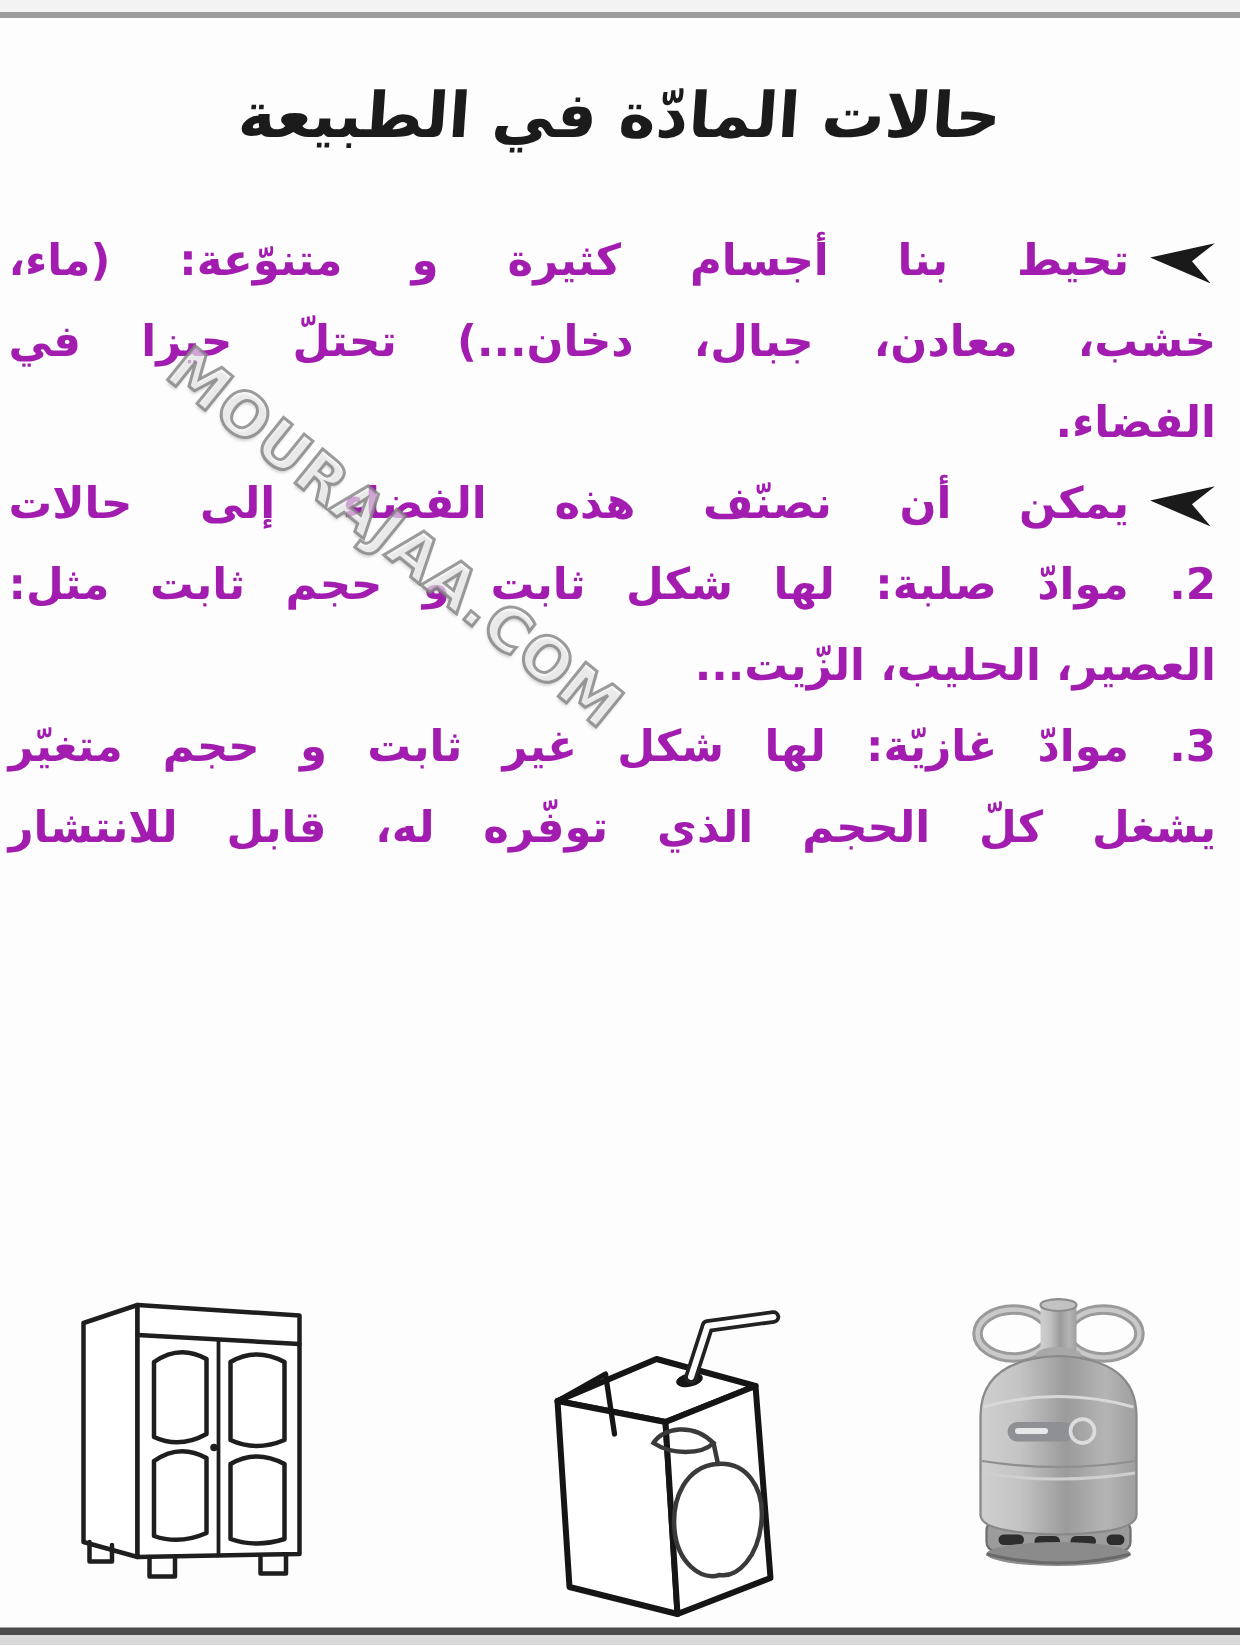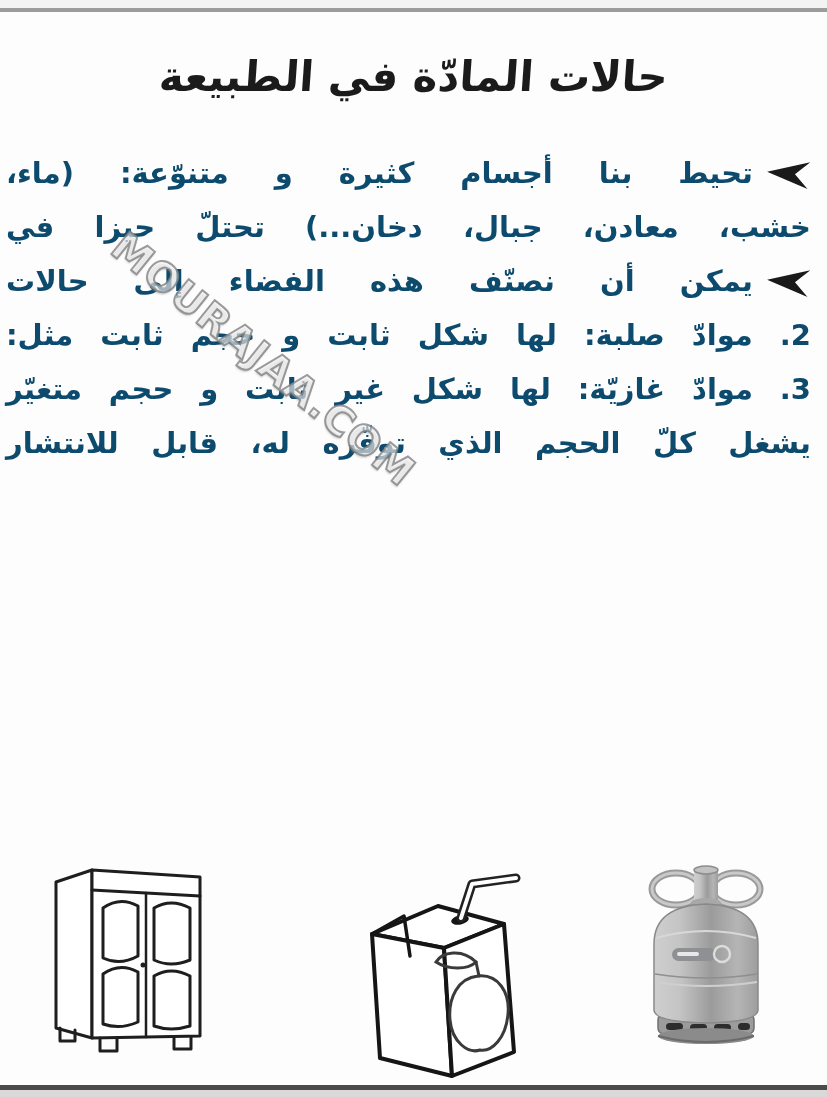--- a/index.html
+++ b/index.html
@@ -17,21 +17,21 @@
   
   .title{
     position:absolute;top:52px;left:0;width:100%;margin:0;
     text-align:center;font-size:42px;font-weight:bold;color:#1b1b1b;
     transform:skewX(-4deg);
   }
 
   
   .content{
     position:absolute;top:146px;right:16px;left:6px;
-    direction:rtl;color:#0c4a6e;font-size:29px;font-weight:bold;
+    direction:rtl;color:#a21caf;font-size:29px;font-weight:bold;
   }
   .line{
     line-height:54px;
     text-align:justify;
     text-align-last:justify;
     -moz-text-align-last:justify;
   }
   .line.last{
     text-align-last:right;
     -moz-text-align-last:right;
@@ -71,31 +71,37 @@
   <div class="content" dir="rtl">
 
     <div class="line">
       <svg class="bullet-icon" viewBox="0 0 44 27">
         <polygon points="0,14 42,0 28,13.5 42,27" fill="#1a1a1a"></polygon>
       </svg><span>تحيط بنا أجسام كثيرة و متنوّعة: (ماء،</span>
     </div>
     <div class="line">
       <span>خشب، معادن، جبال، دخان...) تحتلّ حيزا في</span>
     </div>
+    <div class="line last">
+      <span>الفضاء.</span>
+    </div>
 
     <div class="line">
       <svg class="bullet-icon" viewBox="0 0 44 27">
         <polygon points="0,14 42,0 28,13.5 42,27" fill="#1a1a1a"></polygon>
       </svg><span>يمكن أن نصنّف هذه الفضاء إلى حالات</span>
     </div>
 
     <div class="line">
       <span>2. موادّ صلبة: لها شكل ثابت و حجم ثابت مثل:</span>
     </div>
 
+    <div class="line last">
+      <span>العصير، الحليب، الزّيت...</span>
+    </div>
 
     <div class="line">
       <span>3. موادّ غازيّة: لها شكل غير ثابت و حجم متغيّر</span>
     </div>
     <div class="line">
       <span>يشغل كلّ الحجم الذي توفّره له، قابل للانتشار</span>
     </div>
 
   </div>
 

